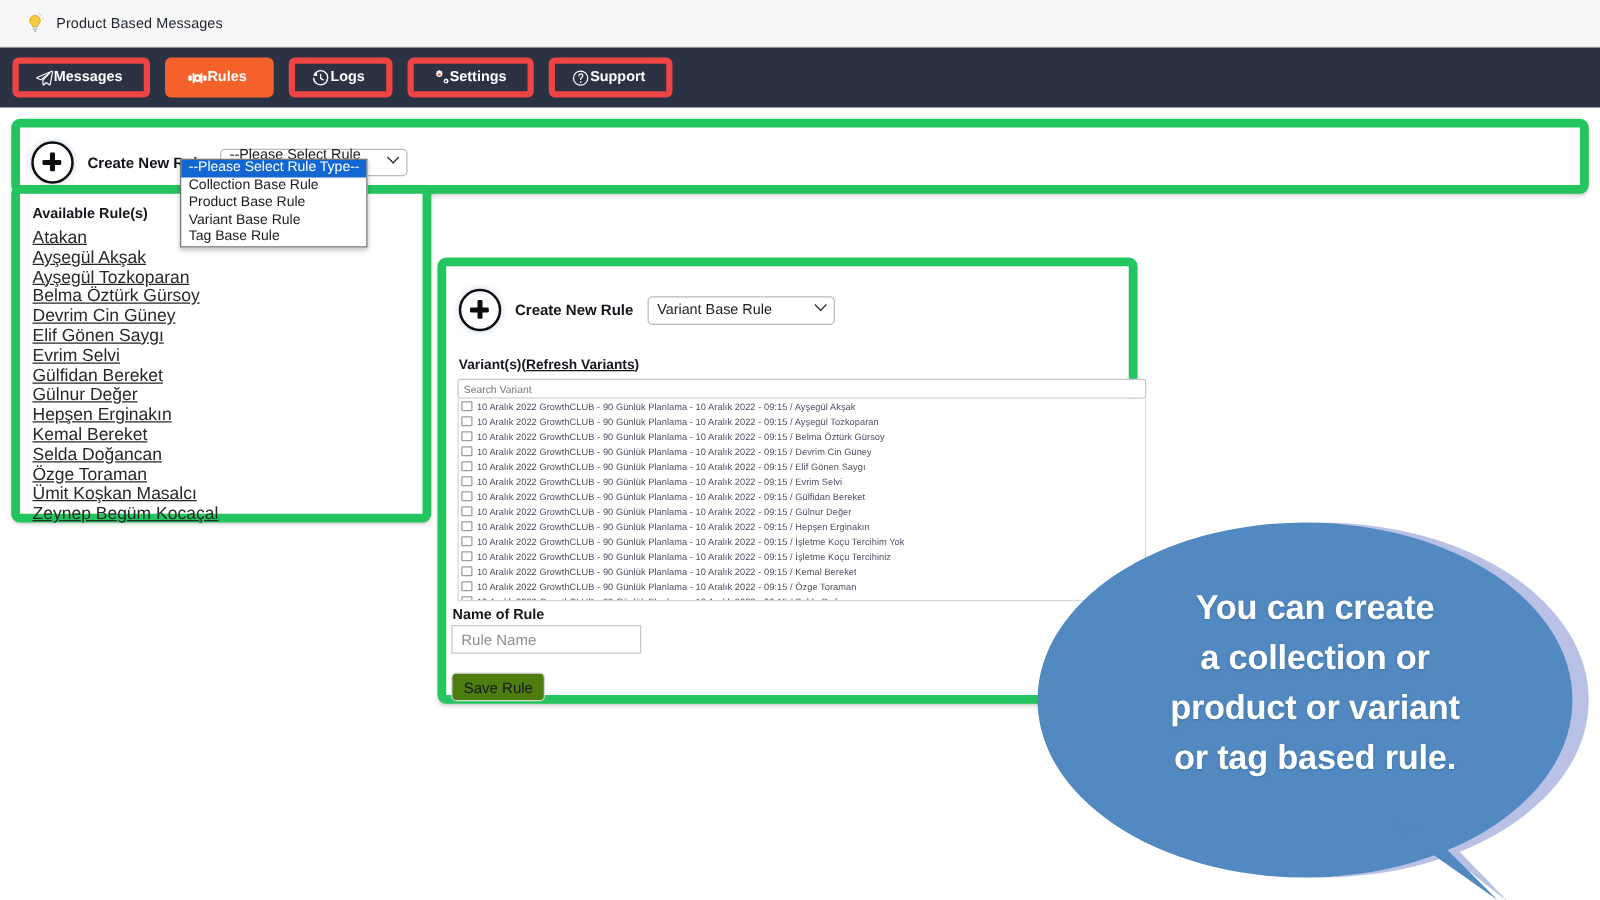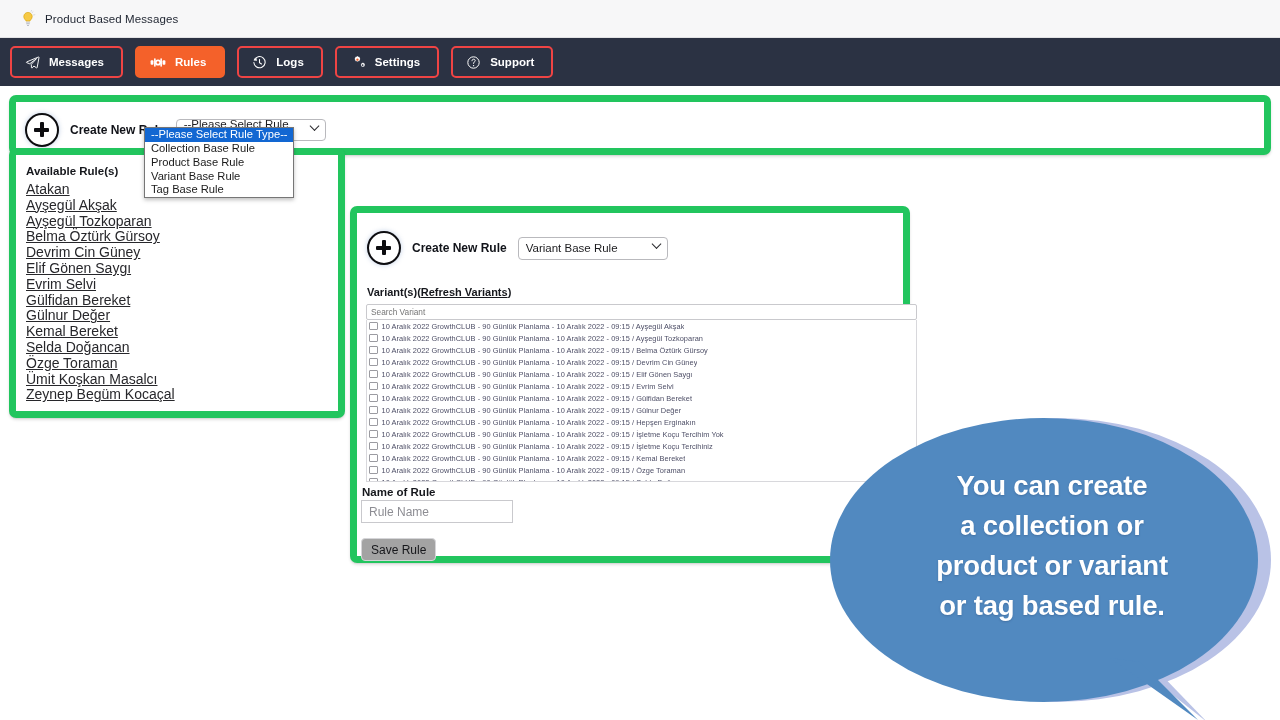--- a/index.html
+++ b/index.html
@@ -20,22 +20,22 @@
   }
   .bulb { width: 18px; height: 18px; margin-right: 8px; flex: 0 0 18px; }
   .titlebar-text { font-size: 11.5px; color: #1e2430; letter-spacing: .1px; }
 
   
   .navbar {
     position: absolute; left: 0; top: 38px; width: 1280px; height: 48px;
     background: #2b3243; display: flex; align-items: center; padding-left: 10px; gap: 12px;
   }
   .navbtn {
-    height: 32px; border: 2px solid #ef4444; border-radius: 5px;
-    display: flex; align-items: center; gap: 9px; padding: 0 17px 0 13px;
+    height: 32px; border: 5px solid #ef4444; border-radius: 5px;
+    display: flex; align-items: center; padding: 0 17px 0 13px;
     color: #ffffff; font-size: 11.5px; font-weight: 600; cursor: pointer;
     background: transparent;
   }
   .navbtn.active { background: #f4612a; border-color: #f4612a; }
   .navbtn svg { display: block; }
 
   
   .card {
     position: absolute; background: #ffffff;
     border: 7px solid #22c55e; border-radius: 7px;
@@ -108,21 +108,21 @@
     letter-spacing: .05px;
   }
   .field-label { font-size: 11.5px; font-weight: bold; color: #15171c; }
   .rule-input {
     width: 152px; height: 23px; border: 1px solid #c9c9cd; border-radius: 0;
     font-size: 12px; color: #111; padding: 0 7px; background: #fff;
     font-family: "Liberation Sans", sans-serif; outline: none;
   }
   .rule-input::placeholder { color: #8d8d93; }
   .save-btn {
-    height: 23px; padding: 0 9px; background: #a3a3a3; border: 1px solid #d5d5d8;
+    height: 23px; padding: 0 9px; background: #4d7c0f; border: 1px solid #d5d5d8;
     border-radius: 4px; font-size: 12px; color: #16171b; cursor: pointer;
     font-family: "Liberation Sans", sans-serif;
   }
 
   
   .bubble-wrap { position: absolute; left: 822px; top: 410px; width: 460px; height: 310px; }
   .bubble-text {
     position: absolute; left: 0; top: 56px; width: 460px;
     text-align: center; color: #ffffff; font-weight: bold;
     font-size: 27.5px; line-height: 40px; letter-spacing: -.2px;
@@ -223,20 +223,21 @@
       <div class="avail-title">Available Rule(s)</div>
       <a class="rule-link">Atakan</a>
       <a class="rule-link">Ayşegül Akşak</a>
       <a class="rule-link">Ayşegül Tozkoparan</a>
       <a class="rule-link">Belma Öztürk Gürsoy</a>
       <a class="rule-link">Devrim Cin Güney</a>
       <a class="rule-link">Elif Gönen Saygı</a>
       <a class="rule-link">Evrim Selvi</a>
       <a class="rule-link">Gülfidan Bereket</a>
       <a class="rule-link">Gülnur Değer</a>
+      <a class="rule-link">Hepşen Erginakın</a>
       <a class="rule-link">Kemal Bereket</a>
       <a class="rule-link">Selda Doğancan</a>
       <a class="rule-link">Özge Toraman</a>
       <a class="rule-link">Ümit Koşkan Masalcı</a>
       <a class="rule-link">Zeynep Begüm Kocaçal</a>
     </div>
   </div>
 
   <div class="card" style="left:350px; top:206px; width:560px; height:357px;">
 

